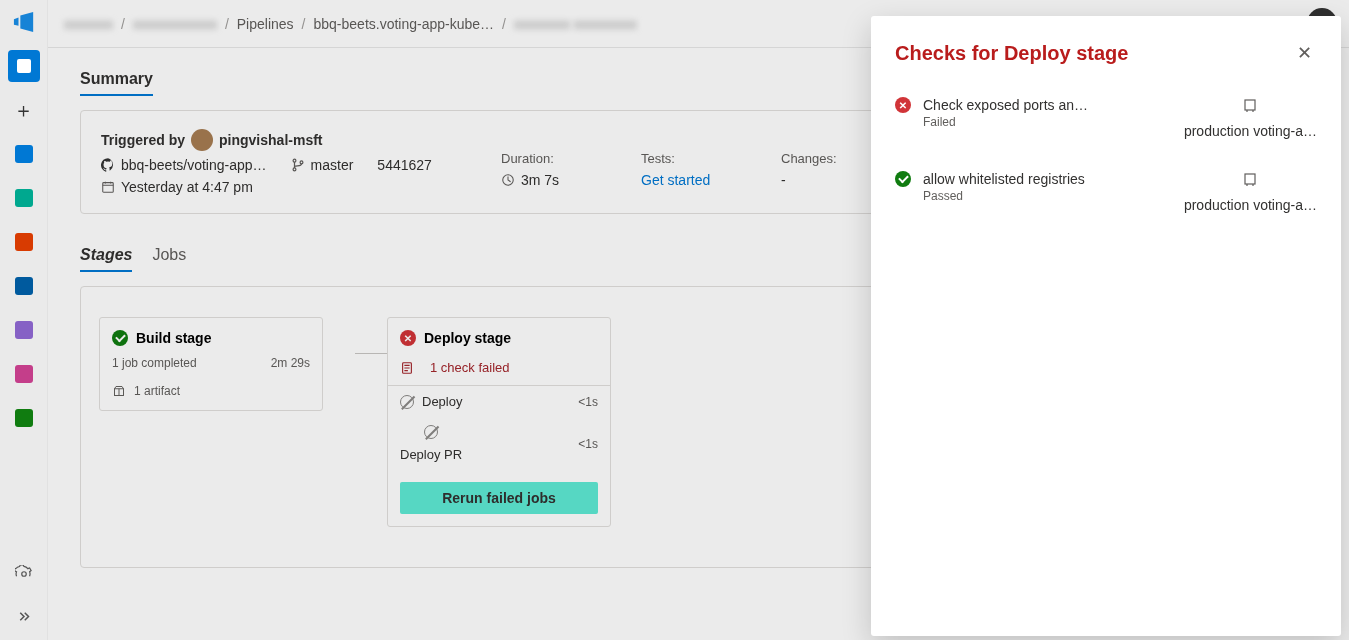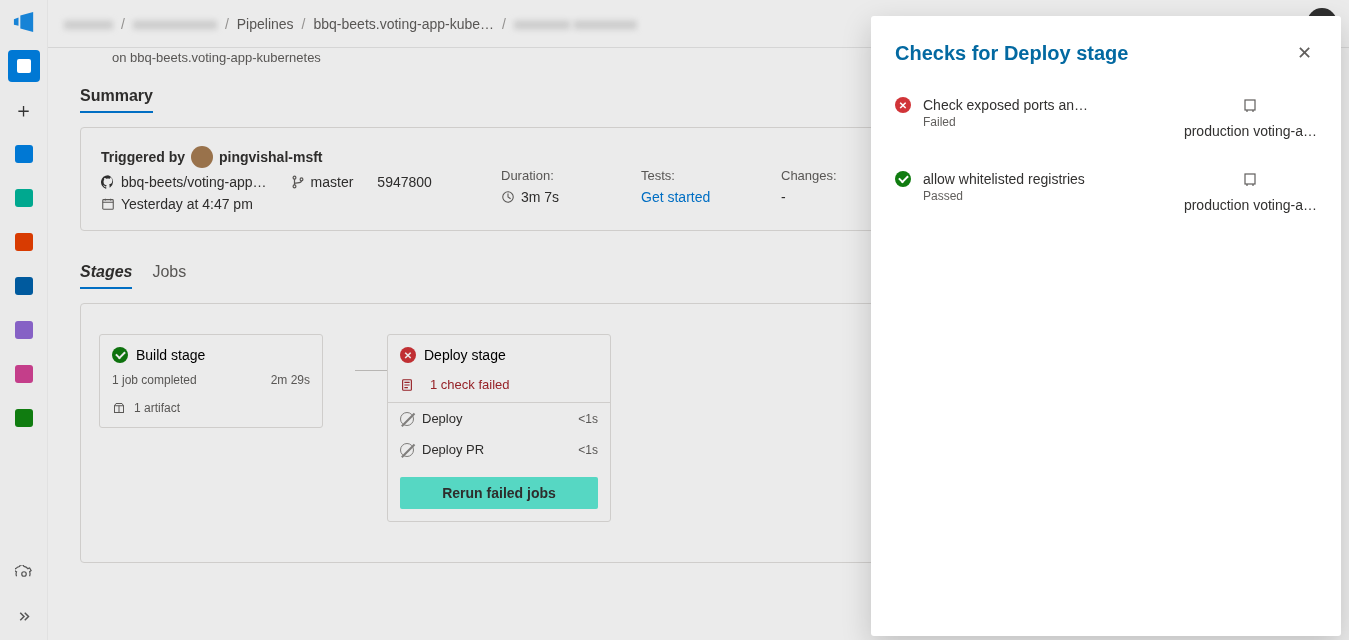--- a/index.html
+++ b/index.html
@@ -35,39 +35,39 @@
   .infoline { display:flex; align-items:center; gap:6px; margin-top:6px;}
   .icon-inline { width:14px; height:14px; display:inline-flex; align-items:center; justify-content:center; color:#605e5c;}
   .link { color:#0078d4; }
 
   .tabs2 { margin-top:26px; display:flex; gap:20px; font-size:16px; }
   .tab2 { padding:6px 0; color:#605e5c; cursor:pointer; }
   .tab2.active { color:#323130; font-weight:600; border-bottom:2px solid #0078d4;font-style:italic; }
 
   .stagewrap { border:1px solid #e1dfdd; border-radius:4px; margin-top:14px; padding:30px 18px 40px 18px; min-height:260px; display:flex; align-items:flex-start; gap:32px;}
   .stagecard { width:224px; border:1px solid #e1dfdd; border-radius:3px; background:#fff; }
-  .stagecard .head { display:flex; align-items:center; gap:8px; padding:12px 12px 4px 12px; font-weight:400; font-size:14px;}
+  .stagecard .head { display:flex; align-items:center; gap:8px; padding:12px 12px 4px 12px; font-weight:700; font-size:14px;}
   .okcircle { width:16px; height:16px; border-radius:50%; background:#107c10; display:flex; align-items:center; justify-content:center;}
   .okcircle::after{ content:""; width:7px; height:4px; border-left:2px solid #fff; border-bottom:2px solid #fff; transform:rotate(-45deg); margin-top:-2px;}
   .errcircle { width:16px; height:16px; border-radius:50%; background:#d13438; display:flex; align-items:center; justify-content:center; color:#fff; font-size:10px; font-weight:bold;}
   .errcircle::after{ content:"✕"; }
   .stagecard .meta { display:flex; justify-content:space-between; padding:6px 12px 10px 12px; font-size:12px; color:#605e5c;}
   .stagecard .row { display:flex; align-items:center; gap:8px; padding:4px 12px; font-size:12px; color:#605e5c;}
   .stagecard .checkfail { color:#a4262c; font-size:13px; display:flex; align-items:center; gap:16px; padding:10px 12px; border-bottom:1px solid #e1dfdd;}
   .jobrow { display:flex; align-items:center; justify-content:space-between; padding:8px 12px; font-size:13px; color:#323130;}
   .nostart { width:14px; height:14px; border:1.5px solid #8a8886; border-radius:50%; position:relative;}
   .nostart::after{ content:""; position:absolute; width:18px; height:1.5px; background:#8a8886; top:6px; left:-2px; transform:rotate(-45deg);}
   .rerunbtn { margin:12px; width:calc(100% - 24px); height:32px; background:#5eead4; border:none; font-size:14px; font-weight:600; color:#323130; border-radius:2px;}
 
   
   .dim { position:absolute; left:48px; top:0; right:0; bottom:0; background:rgba(0,0,0,0.08); }
 
   
   .panel { position:absolute; right:8px; top:16px; bottom:4px; width:470px; background:#fff; border-radius:3px; box-shadow:0 10px 30px rgba(0,0,0,.18); padding:26px 24px; }
-  .panel h2 { font-size:20px; font-weight:600; color:#0369a1; }
+  .panel h2 { font-size:20px; font-weight:600; color:#b91c1c; }
   .panel .close { position:absolute; right:24px; top:26px; width:20px; height:20px; color:#605e5c; cursor:pointer; font-size:18px;}
   .checkrow { display:flex; align-items:flex-start; gap:14px; margin-top:32px; }
   .checkrow .left { display:flex; gap:12px; flex:1; align-items:flex-start; min-width:0;}
   .checkrow .title { font-size:14px; color:#323130; white-space:nowrap; overflow:hidden; text-overflow:ellipsis; max-width:170px;}
   .checkrow .status { font-size:12px; color:#605e5c; margin-top:2px;}
   .checkrow .right { display:flex; gap:10px; align-items:center; font-size:14px; color:#605e5c; max-width:170px;flex-direction:column;}
   .k8sicon { width:16px; height:16px; display:flex; align-items:center; justify-content:center; color:#605e5c;}
   .ellips { white-space:nowrap; overflow:hidden; text-overflow:ellipsis; max-width:140px; color:#323130;}
 
   .sq { width:18px; height:18px; border-radius:3px; }
@@ -136,21 +136,20 @@
   <span class="crumbsep">/</span>
   <span class="crumb">Pipelines</span>
   <span class="crumbsep">/</span>
   <span class="crumb">bbq-beets.voting-app-kube…</span>
   <span class="crumbsep">/</span>
   <span class="crumb blur">xxxxxxxx xxxxxxxxx</span>
   <div class="avatar-top"></div>
 </div>
 
 <div class="page">
-  <div class="subtitle">on bbq-beets.voting-app-kubernetes</div>
 
   <div class="tabs1">
     <span class="tab1">Summary</span>
   </div>
 
   <div class="card">
     <div class="trigrow">
       <span>Triggered by</span>
       <span class="avatar"></span>
       <span>pingvishal-msft</span>
@@ -169,21 +168,21 @@
           <span class="icon-inline">
               <svg width="14" height="14" viewBox="0 0 16 16" fill="none" stroke="#605e5c" stroke-width="1.4">
                 <circle cx="4" cy="3" r="1.6"></circle>
                 <circle cx="4" cy="13" r="1.6"></circle>
                 <circle cx="12" cy="5" r="1.6"></circle>
                 <path d="M4 4.6v6.8M12 6.6c0 3-4 2-8 2.8"></path>
               </svg>
             </span>
           <span>master</span>
           <span style="width:12px;"></span>
-          <span>5947800</span>
+          <span>5441627</span>
         </div>
         <div class="infoline">
           <span class="icon-inline">
               <svg width="14" height="14" viewBox="0 0 16 16" fill="none" stroke="#605e5c" stroke-width="1.2">
                 <rect x="2" y="3" width="12" height="11" rx="1"></rect>
                 <path d="M2 6h12M5 2v2M11 2v2"></path>
               </svg>
             </span>
           <span>Yesterday at 4:47 pm</span>
         </div>
@@ -258,21 +257,21 @@
         <span>1 check failed</span>
       </div>
       <div class="jobrow">
         <span style="display:flex;align-items:center;gap:8px;">
           <span class="nostart"></span>
           <span>Deploy</span>
         </span>
         <span style="color:#605e5c;font-size:12px;">&lt;1s</span>
       </div>
       <div class="jobrow">
-        <span style="display:flex;align-items:center;gap:8px;">
+        <span style="display:flex;align-items:center;gap:8px;flex-direction:column;">
           <span class="nostart"></span>
           <span>Deploy PR</span>
         </span>
         <span style="color:#605e5c;font-size:12px;">&lt;1s</span>
       </div>
       <button class="rerunbtn">Rerun failed jobs</button>
     </div>
   </div>
 </div>
 

